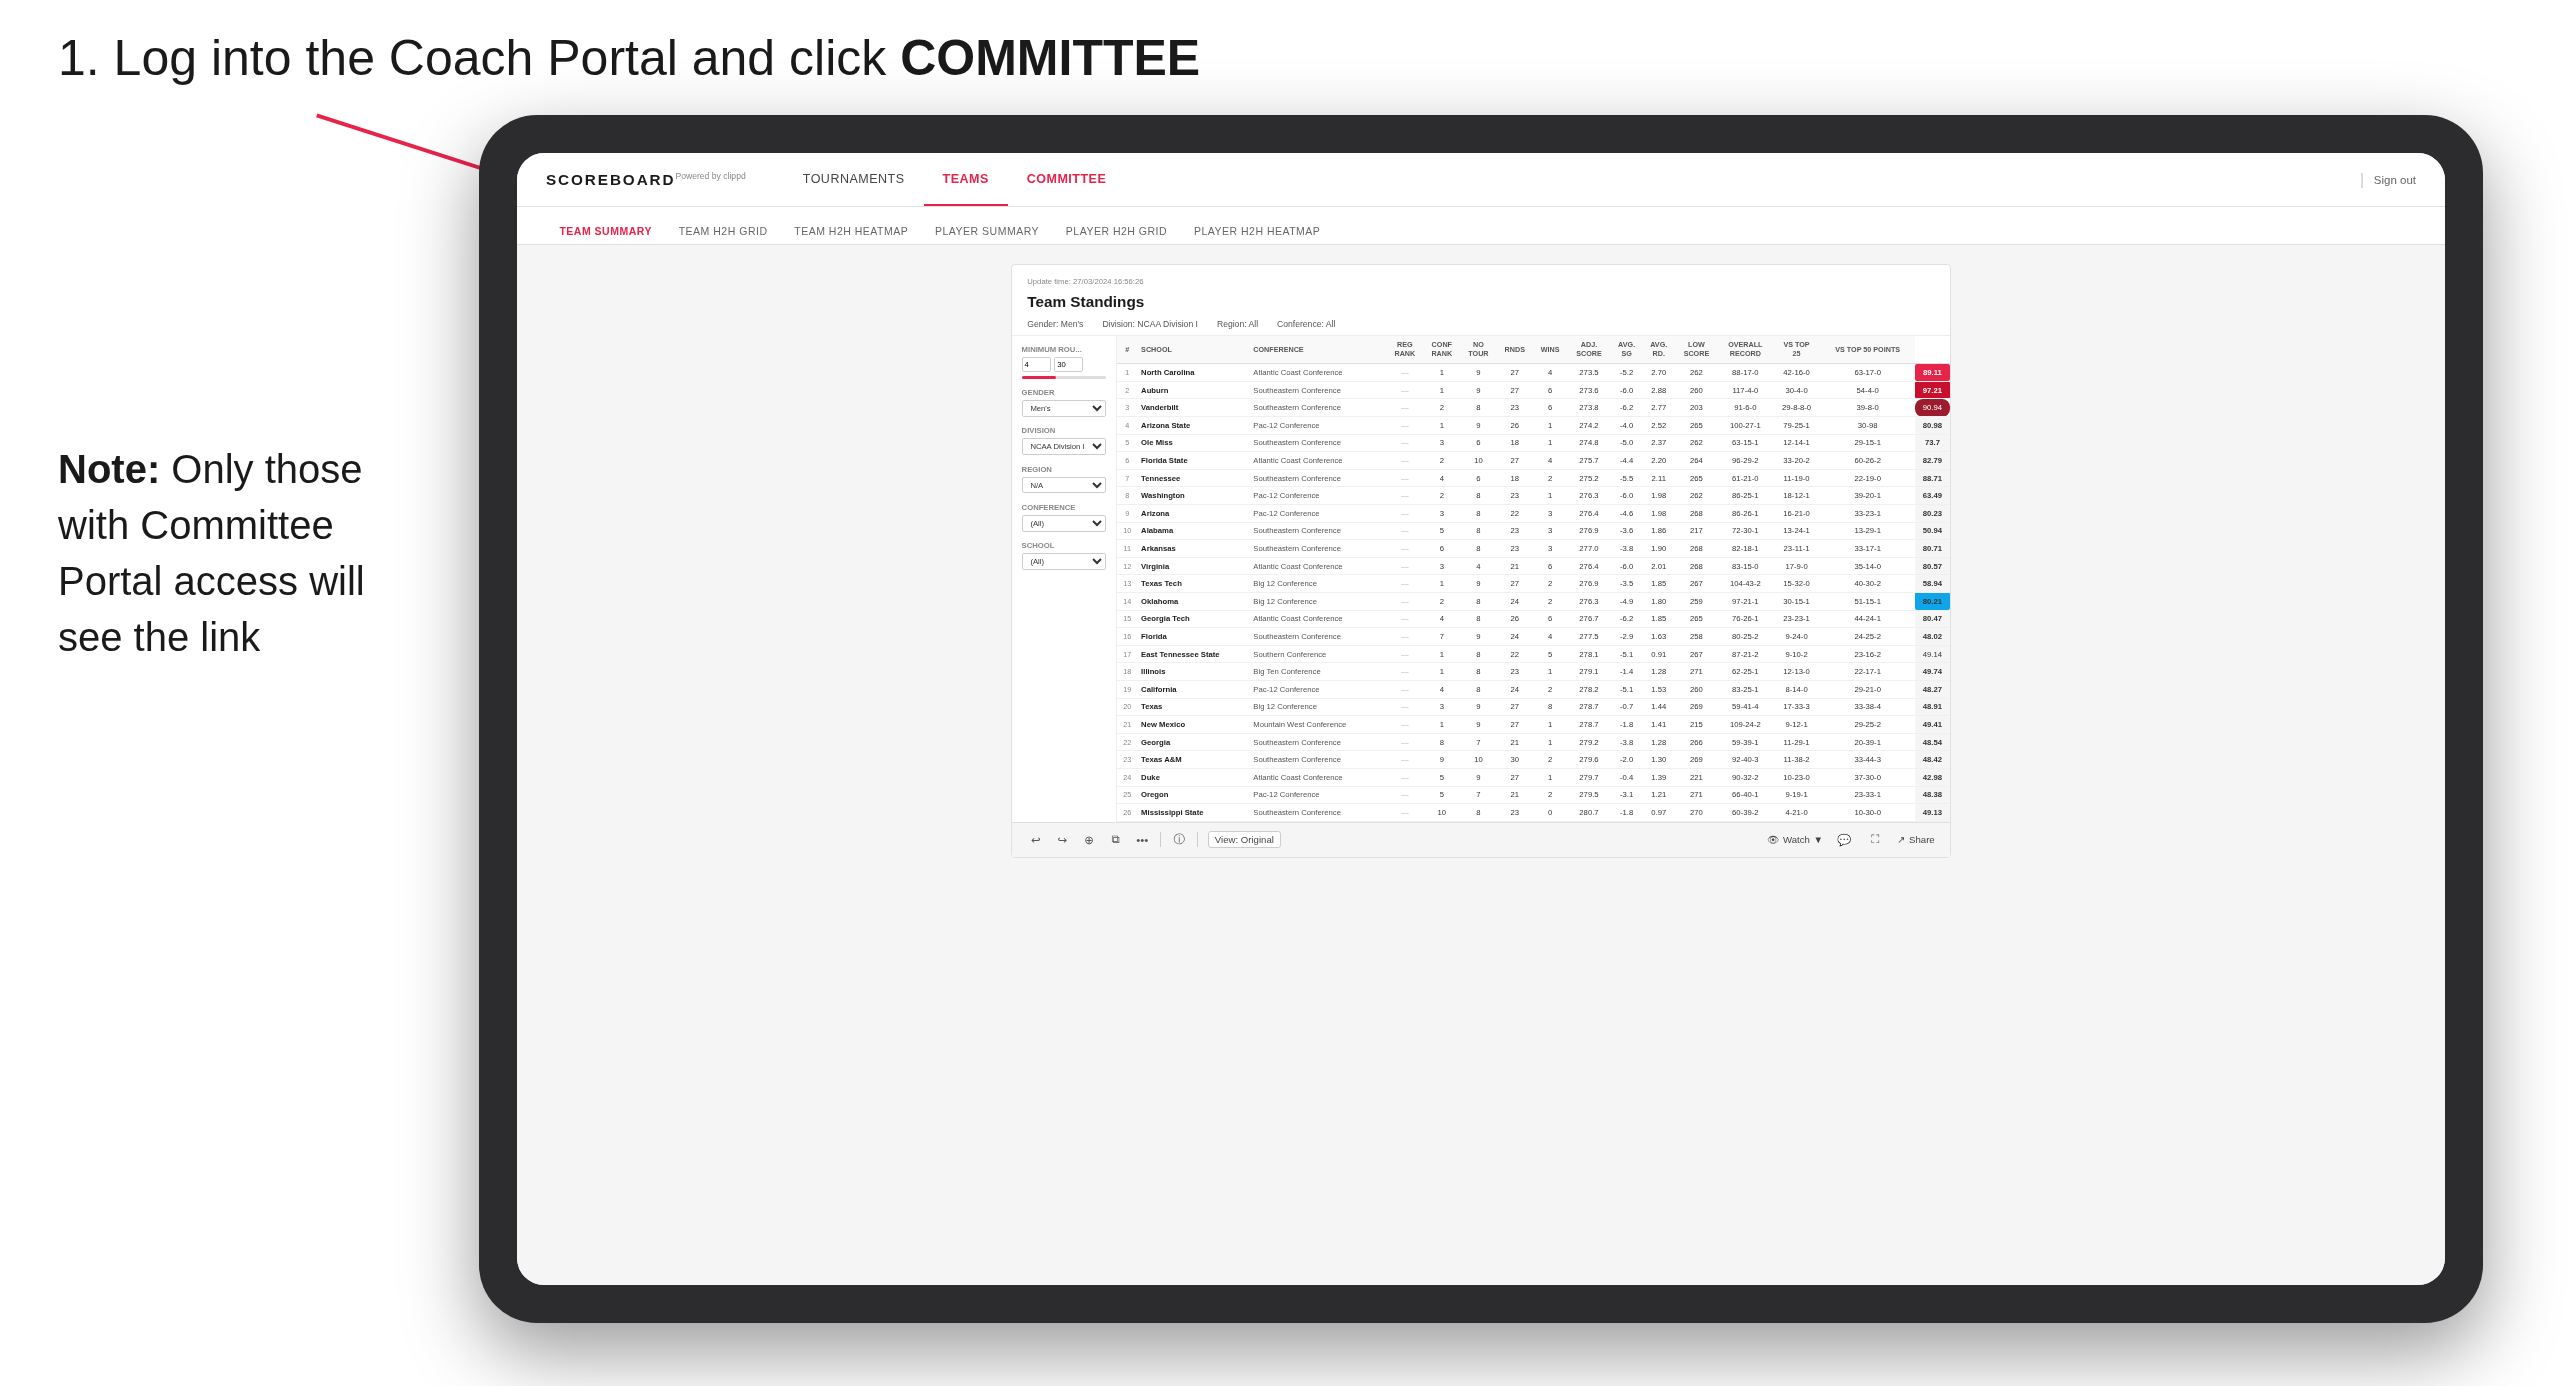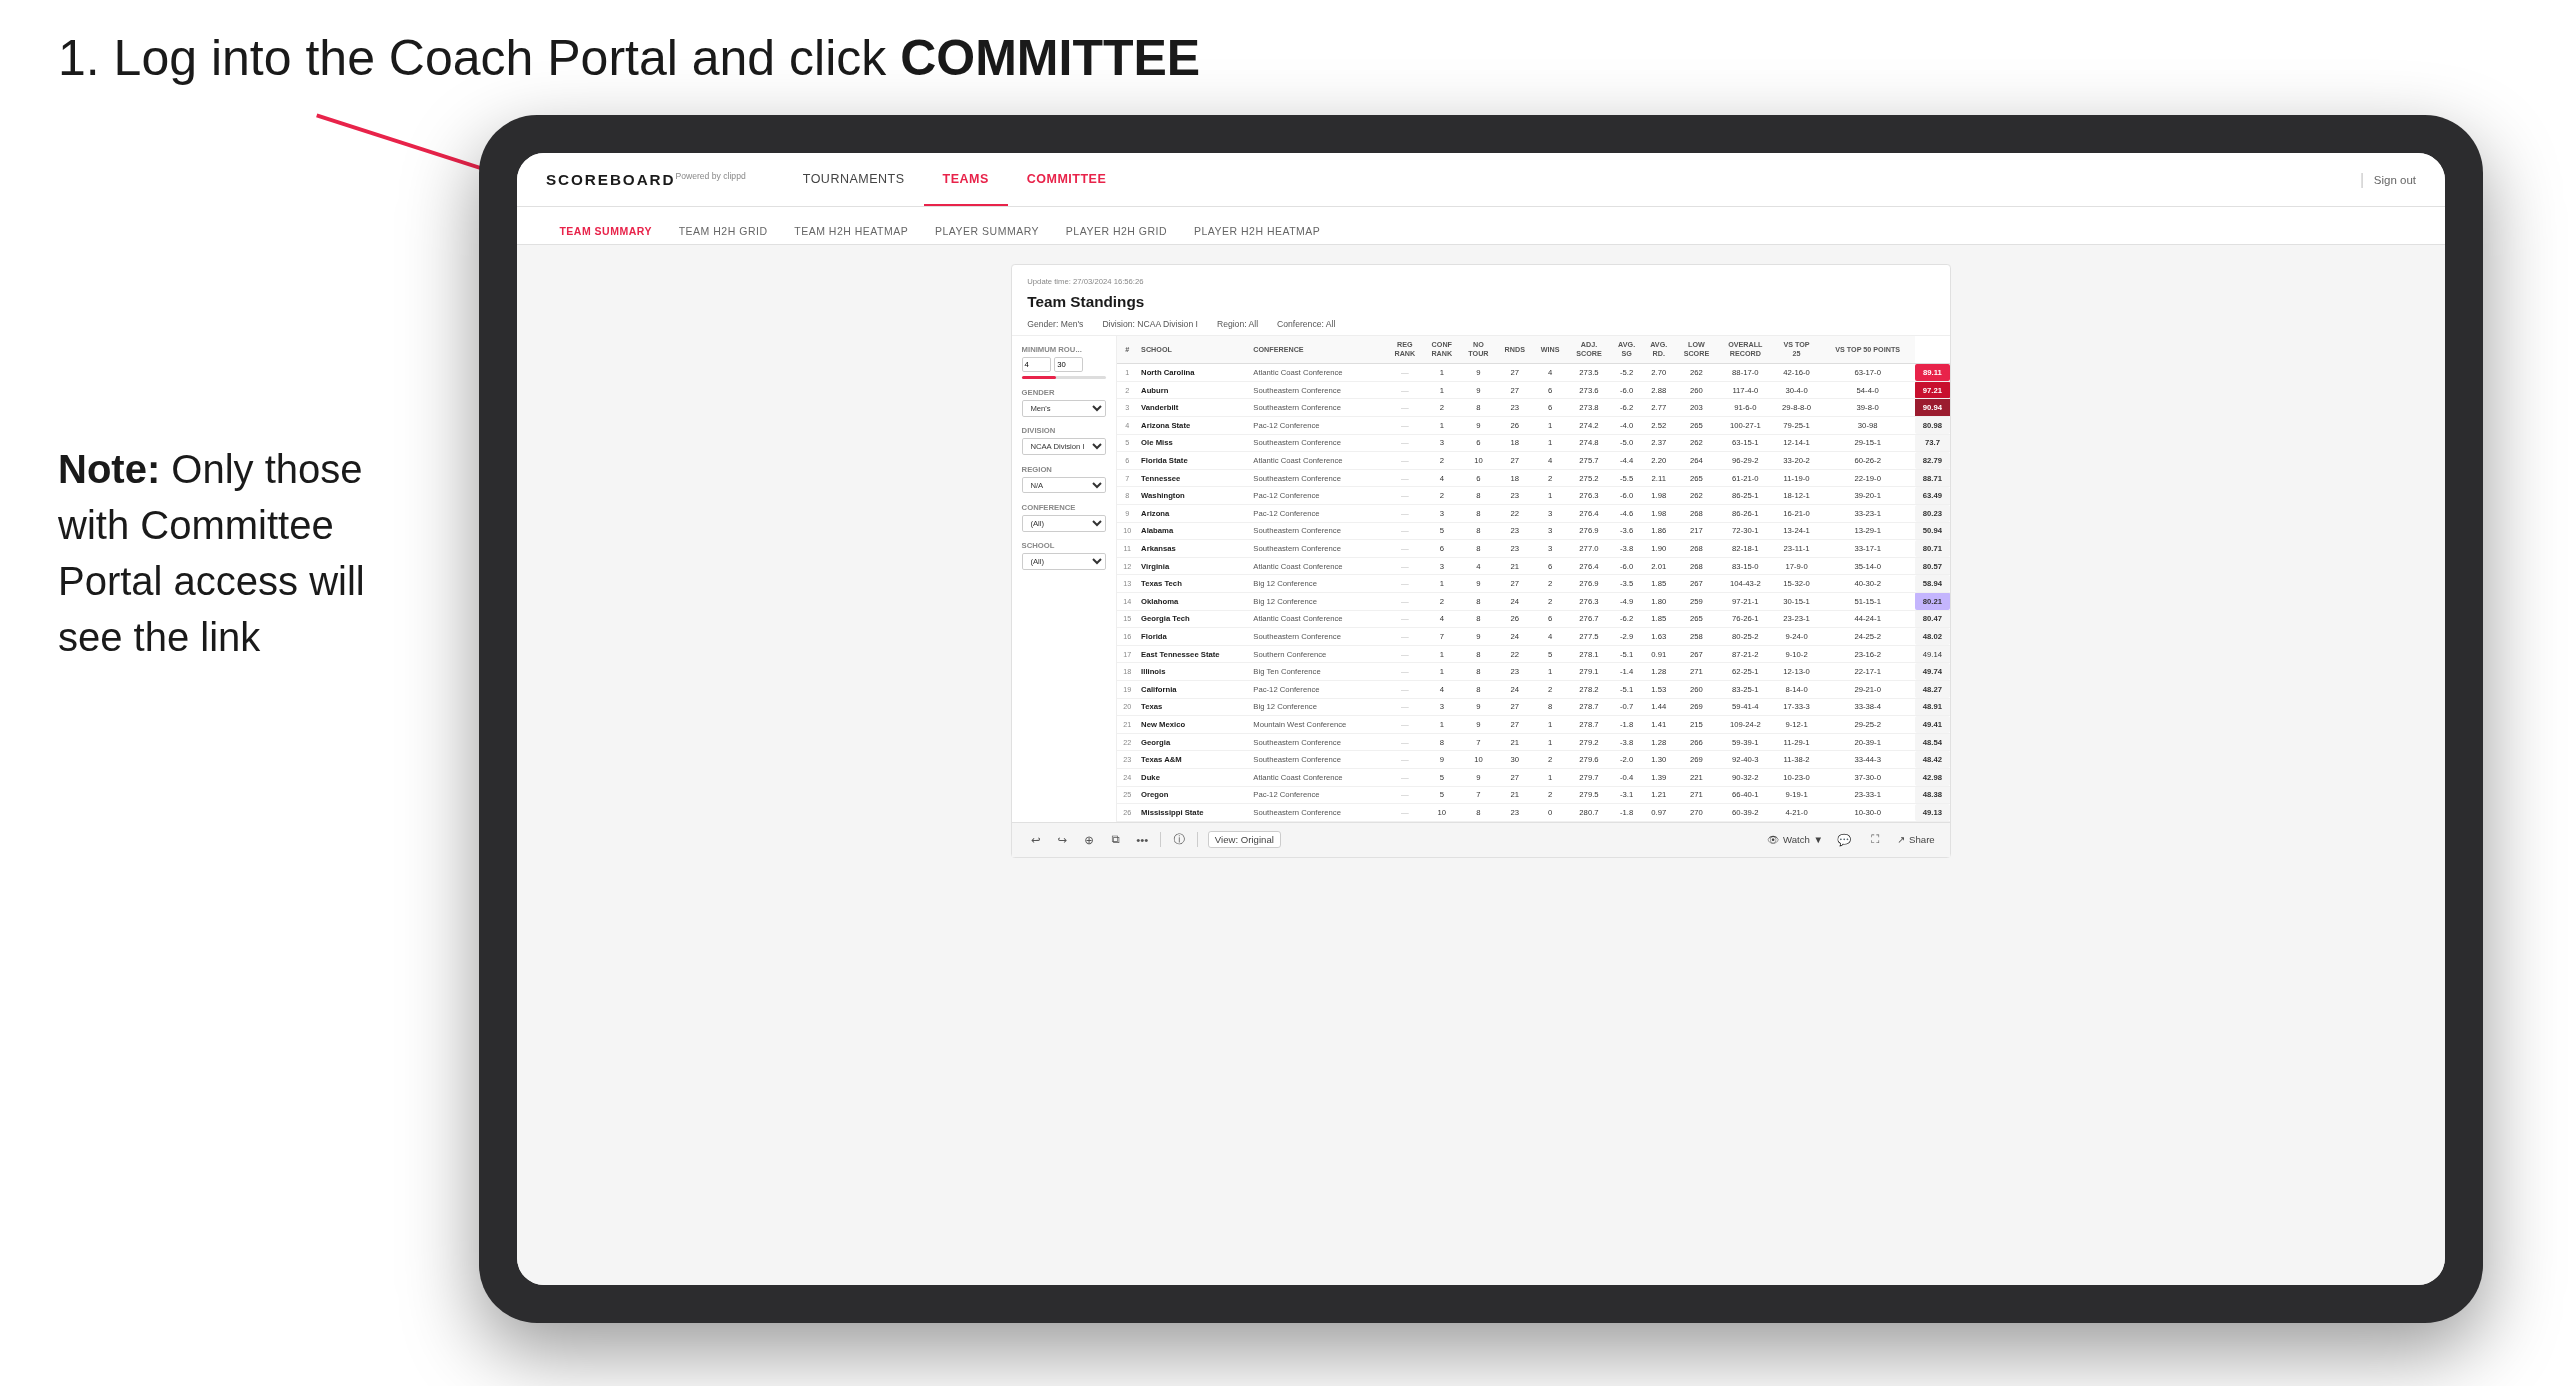--- a/index.html
+++ b/index.html
@@ -564,21 +564,21 @@
       <td>8</td>
       <td>23</td>
       <td>6</td>
       <td>273.8</td>
       <td>-6.2</td>
       <td>2.77</td>
       <td>203</td>
       <td>91-6-0</td>
       <td>29-8-8-0</td>
       <td>39-8-0</td>
-      <td style="background:#9b1c2f; color:#fff; font-weight:700; border-radius:0; padding:1.9px 3.8px;">90.94</td>
+      <td style="background:#9b1c2f; color:#fff; font-weight:400; border-radius:8px; padding:1.9px 3.8px;">90.94</td>
     </tr>
                   <tr>
       <td class="rank">4</td>
       <td class="school-name">Arizona State</td>
       <td class="conference">Pac-12 Conference</td>
       <td class="dash">—</td>
       <td>1</td>
       <td>9</td>
       <td>26</td>
       <td>1</td>
@@ -762,21 +762,21 @@
       <td>8</td>
       <td>24</td>
       <td>2</td>
       <td>276.3</td>
       <td>-4.9</td>
       <td>1.80</td>
       <td>259</td>
       <td>97-21-1</td>
       <td>30-15-1</td>
       <td>51-15-1</td>
-      <td style="background:#c4b5fd; color:#333; font-weight:700; border-radius:1.9px; padding:1.9px 3.8px;">80.21</td>
+      <td style="background:#0ea5e9; color:#333; font-weight:700; border-radius:1.9px; padding:1.9px 3.8px;">80.21</td>
     </tr>
                   <tr>
       <td class="rank">15</td>
       <td class="school-name">Georgia Tech</td>
       <td class="conference">Atlantic Coast Conference</td>
       <td class="dash">—</td>
       <td>4</td>
       <td>8</td>
       <td>26</td>
       <td>6</td>

